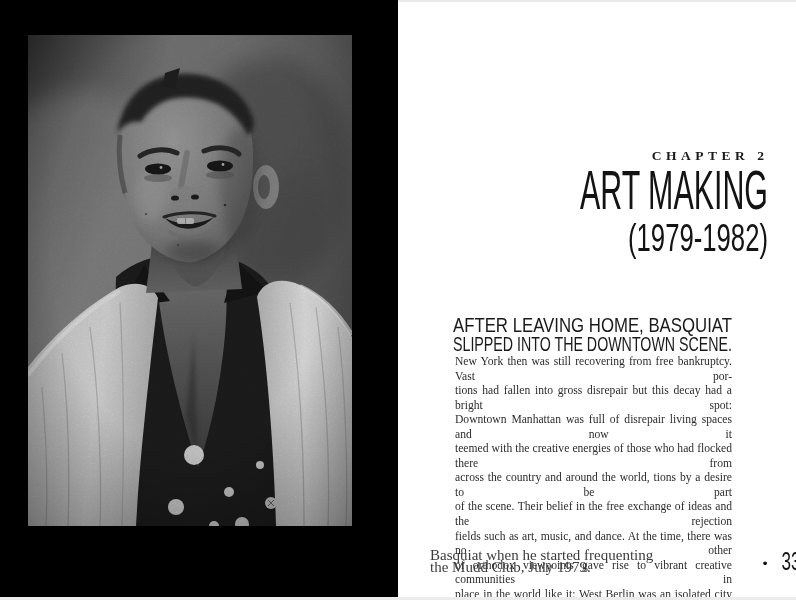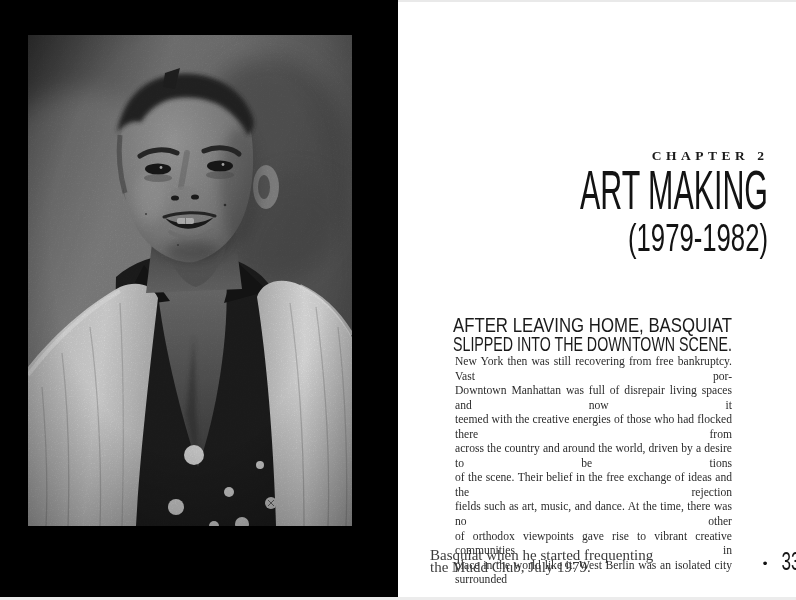--- a/index.html
+++ b/index.html
@@ -219,23 +219,24 @@
     <text x="200" y="83" text-anchor="end" font-size="38" textLength="140" lengthAdjust="spacingAndGlyphs">(1979-1982)</text>
   </svg>
 
   <svg class="heading-svg" width="279" height="40" viewBox="0 0 279 40">
     <text x="0" y="16" font-size="21" textLength="279" lengthAdjust="spacingAndGlyphs">AFTER LEAVING HOME, BASQUIAT</text>
     <text x="0" y="35" font-size="21" textLength="279" lengthAdjust="spacingAndGlyphs">SLIPPED INTO THE DOWNTOWN SCENE.</text>
   </svg>
 
   <div class="body-col">
       <div class="body-line">New York then was still recovering from free bankruptcy. Vast por-</div>
+      <div class="body-line">tions had fallen into gross disrepair but this decay had a bright spot:</div>
       <div class="body-line">Downtown Manhattan was full of disrepair living spaces and now it</div>
       <div class="body-line">teemed with the creative energies of those who had flocked there from</div>
-      <div class="body-line">across the country and around the world, driven by a desire to be tions</div>
+      <div class="body-line">across the country and around the world, tions by a desire to be part</div>
       <div class="body-line">of the scene. Their belief in the free exchange of ideas and the rejection</div>
       <div class="body-line">fields such as art, music, and dance. At the time, there was no other</div>
       <div class="body-line">of orthodox viewpoints gave rise to vibrant creative communities in</div>
       <div class="body-line">place in the world like it: West Berlin was an isolated city surrounded</div>
     </div>
 
   <div class="caption">
       <div>Basquiat when he started frequenting</div>
       <div>the Mudd Club, July 1979.</div>
     </div>

